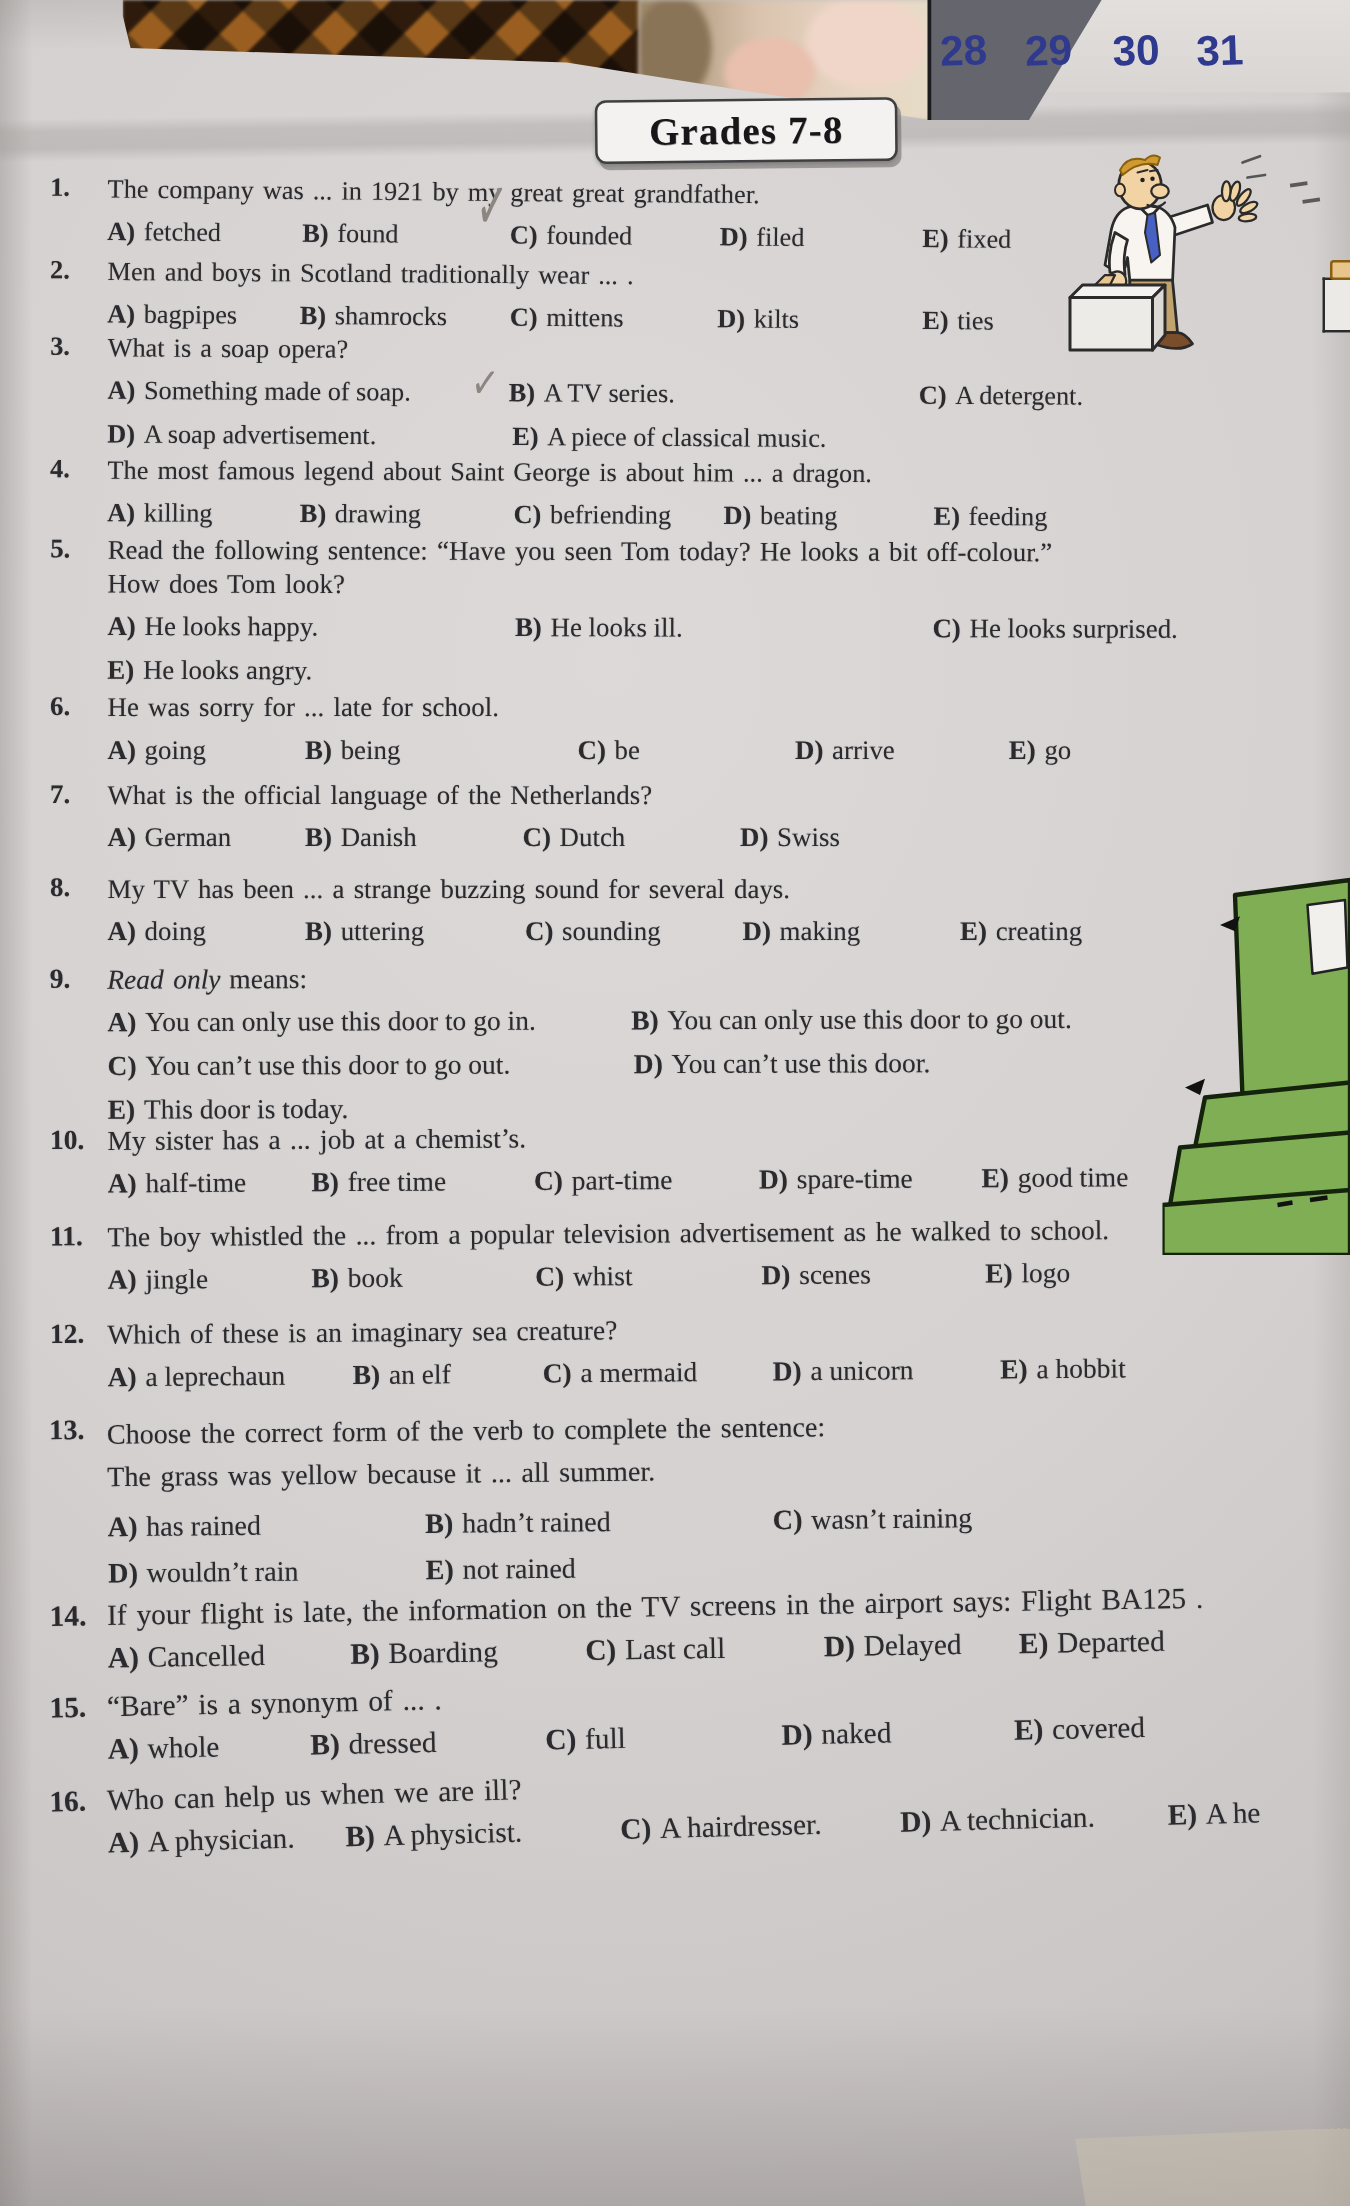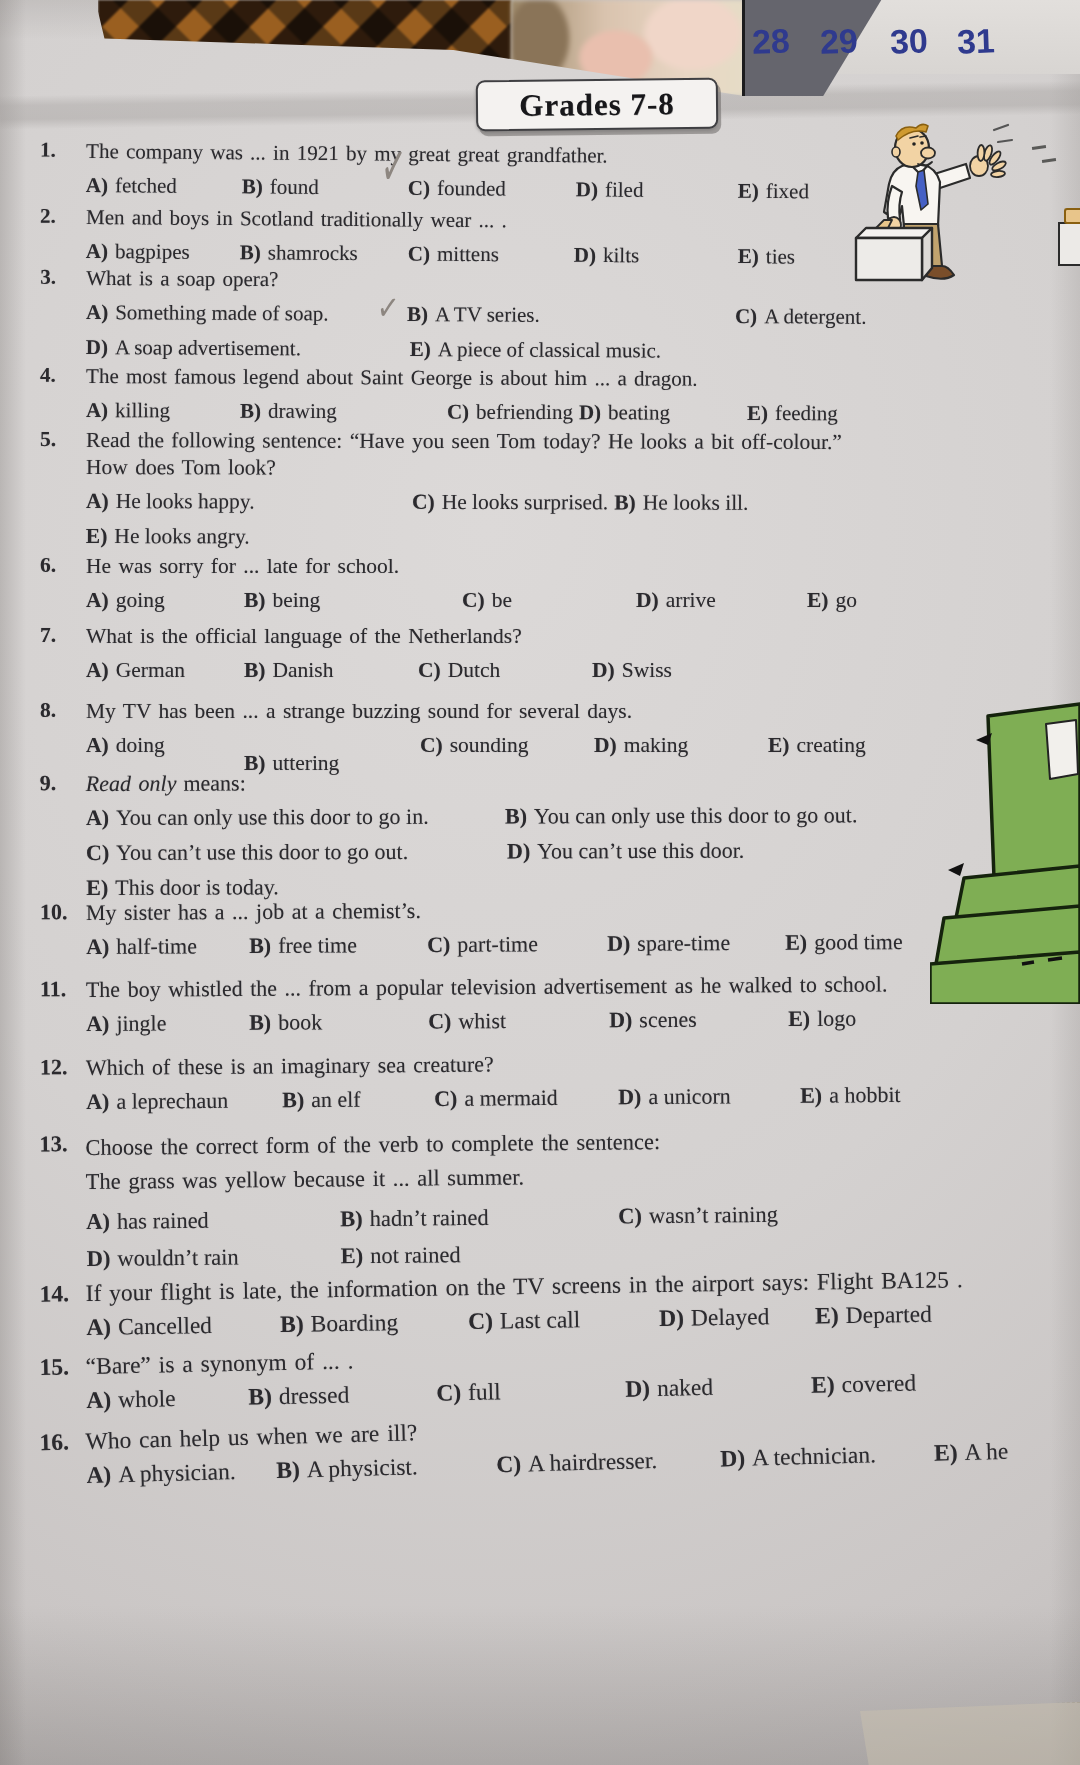--- a/index.html
+++ b/index.html
@@ -127,33 +127,33 @@
         <div class="opt" style="width: 318px;"><b class="opt-letter">D)</b><span class="opt-text">A soap advertisement.</span></div>
         <div class="opt"><b class="opt-letter">E)</b><span class="opt-text">A piece of classical music.</span></div>
       </div>
     </div>
     <div class="question q4" style="top: 363px; font-size: 21px; transform: rotate(0.25deg);">
       <span class="q-num">4.</span>
       <div class="q-line"><span>The most famous legend about Saint George is about him ... a dragon.</span></div>
       <div class="opt-row">
         <div class="opt" style="width: 148px;"><b class="opt-letter">A)</b><span class="opt-text">killing</span></div>
         <div class="opt" style="width: 165px;"><b class="opt-letter">B)</b><span class="opt-text">drawing</span></div>
-        <div class="opt" style="width: 162px; text-align: right;"><b class="opt-letter">C)</b><span class="opt-text">befriending</span></div>
+        <div class="opt" style="width: 162px;"><b class="opt-letter">C)</b><span class="opt-text">befriending</span></div>
         <div class="opt" style="width: 162px;"><b class="opt-letter">D)</b><span class="opt-text">beating</span></div>
         <div class="opt"><b class="opt-letter">E)</b><span class="opt-text">feeding</span></div>
       </div>
     </div>
     <div class="question q5" style="top: 427px; font-size: 21.5px; transform: rotate(0.15deg);">
       <span class="q-num">5.</span>
       <div class="q-line"><span>Read the following sentence: “Have you seen Tom today? He looks a bit off-colour.”</span></div>
       <div class="q-line"><span>How does Tom look?</span></div>
       <div class="opt-row">
         <div class="opt" style="width: 320px;"><b class="opt-letter">A)</b><span class="opt-text">He looks happy.</span></div>
+        <div class="opt" style="width: 328px;"><b class="opt-letter">B)</b><span class="opt-text">He looks ill.</span></div>
         <div class="opt"><b class="opt-letter">C)</b><span class="opt-text">He looks surprised.</span></div>
-        <div class="opt" style="width: 328px;"><b class="opt-letter">B)</b><span class="opt-text">He looks ill.</span></div>
       </div>
       <div class="opt-row">
         <div class="opt"><b class="opt-letter">E)</b><span class="opt-text">He looks angry.</span></div>
       </div>
     </div>
     <div class="question q6" style="top: 553px; font-size: 21.5px; transform: rotate(0deg);">
       <span class="q-num">6.</span>
       <div class="q-line"><span>He was sorry for ... late for school.</span></div>
       <div class="opt-row">
         <div class="opt" style="width: 152px;"><b class="opt-letter">A)</b><span class="opt-text">going</span></div>
@@ -171,21 +171,21 @@
         <div class="opt" style="width: 168px;"><b class="opt-letter">B)</b><span class="opt-text">Danish</span></div>
         <div class="opt" style="width: 168px;"><b class="opt-letter">C)</b><span class="opt-text">Dutch</span></div>
         <div class="opt" style="width: 167px;"><b class="opt-letter">D)</b><span class="opt-text">Swiss</span></div>
       </div>
     </div>
     <div class="question q8" style="top: 698px; font-size: 21.5px; transform: rotate(0deg);">
       <span class="q-num">8.</span>
       <div class="q-line"><span>My TV has been ... a strange buzzing sound for several days.</span></div>
       <div class="opt-row">
         <div class="opt" style="width: 152px;"><b class="opt-letter">A)</b><span class="opt-text">doing</span></div>
-        <div class="opt" style="width: 170px; margin-top: 18px;"><b class="opt-letter">B)</b><span class="opt-text">uttering</span></div>
+        <div class="opt" style="width: 170px;"><b class="opt-letter">B)</b><span class="opt-text">uttering</span></div>
         <div class="opt" style="width: 168px;"><b class="opt-letter">C)</b><span class="opt-text">sounding</span></div>
         <div class="opt" style="width: 168px;"><b class="opt-letter">D)</b><span class="opt-text">making</span></div>
         <div class="opt"><b class="opt-letter">E)</b><span class="opt-text">creating</span></div>
       </div>
     </div>
     <div class="question q9" style="top: 770px; font-size: 22px; transform: rotate(-0.2deg);">
       <span class="q-num">9.</span>
       <div class="q-line"><span class="q-italic">Read only</span><span>means:</span></div>
       <div class="opt-row">
         <div class="opt" style="width: 413px;"><b class="opt-letter">A)</b><span class="opt-text">You can only use this door to go in.</span></div>

